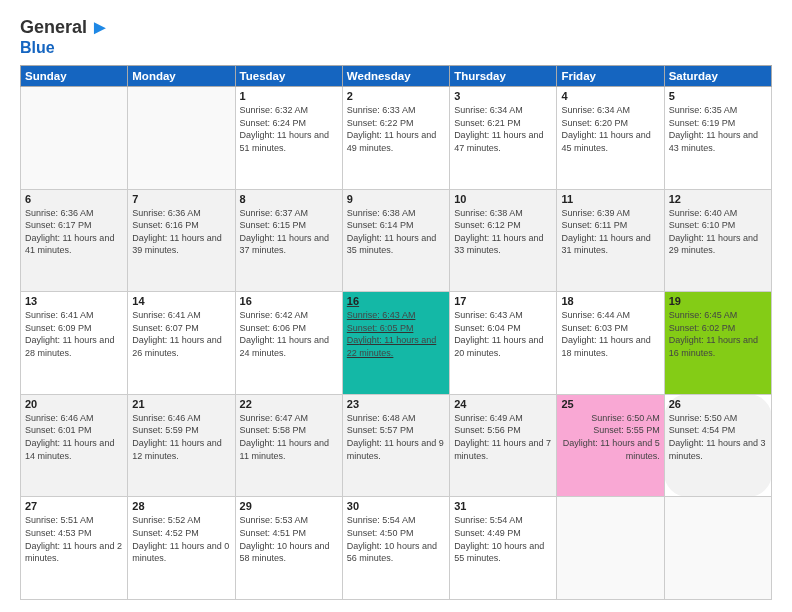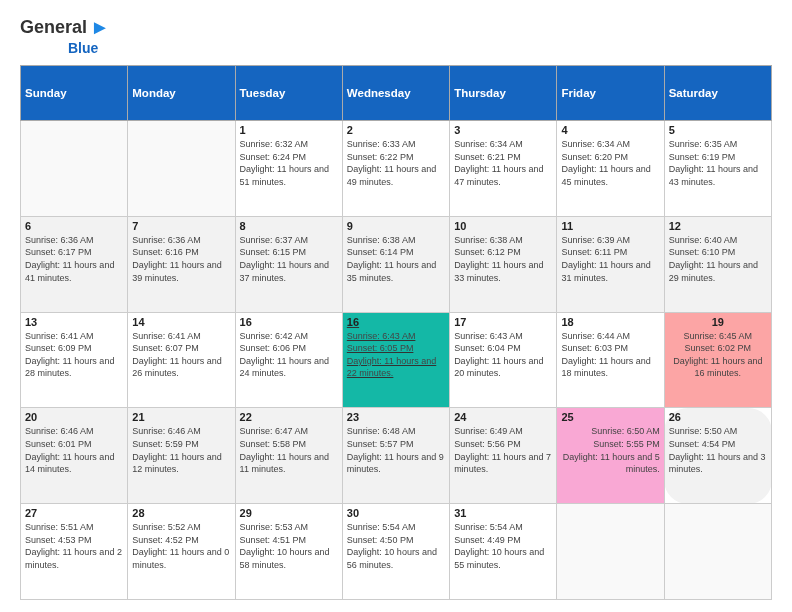--- a/index.html
+++ b/index.html
@@ -29,22 +29,21 @@
       align-items: flex-start;
       justify-content: space-between;
     }
     .logo-row {
       display: flex;
       align-items: center;
     }
     .logo-blue {
       color: #1565c0;
       font-weight: bold;
-      font-size: 14px;
-      margin-left: 48px;
+      font-size: 16px;
     }
     .title-block {
       text-align: right;
     }
     .month-title {
       font-size: 36px;
       font-weight: normal;
       color: #222;
       line-height: 1.1;
     }
@@ -56,21 +55,21 @@
       flex: 1;
       border-collapse: collapse;
       width: 100%;
       table-layout: fixed;
     }
     .calendar th {
       background: #1565c0;
       color: #fff;
       font-size: 11.5px;
       font-weight: bold;
-      padding: 21px 4px;
+      padding: 4px 4px;
       text-align: left;
       border: 1px solid #aaa;
     }
     .calendar td {
       border: 1px solid #ccc;
       vertical-align: top;
       padding: 3px 4px;
       font-size: 9.5px;
       color: #333;
       height: 78px;
@@ -239,21 +238,21 @@
             <div class="day-info" style="white-space: pre-line;">Sunrise: 6:43 AM
 Sunset: 6:04 PM
 Daylight: 11 hours and 20 minutes.</div>
           </td>
           <td style="background: rgb(255, 255, 255);">
             <span class="day-num">18</span>
             <div class="day-info" style="white-space: pre-line;">Sunrise: 6:44 AM
 Sunset: 6:03 PM
 Daylight: 11 hours and 18 minutes.</div>
           </td>
-          <td style="background: #fca5a5; text-align: center;">
+          <td style="background: #84cc16;">
             <span class="day-num">19</span>
             <div class="day-info" style="white-space: pre-line;">Sunrise: 6:45 AM
 Sunset: 6:02 PM
 Daylight: 11 hours and 16 minutes.</div>
           </td>
         </tr>
         <tr>
           <td style="background: rgb(242, 242, 242);">
             <span class="day-num">20</span>
             <div class="day-info" style="white-space: pre-line;">Sunrise: 6:46 AM

